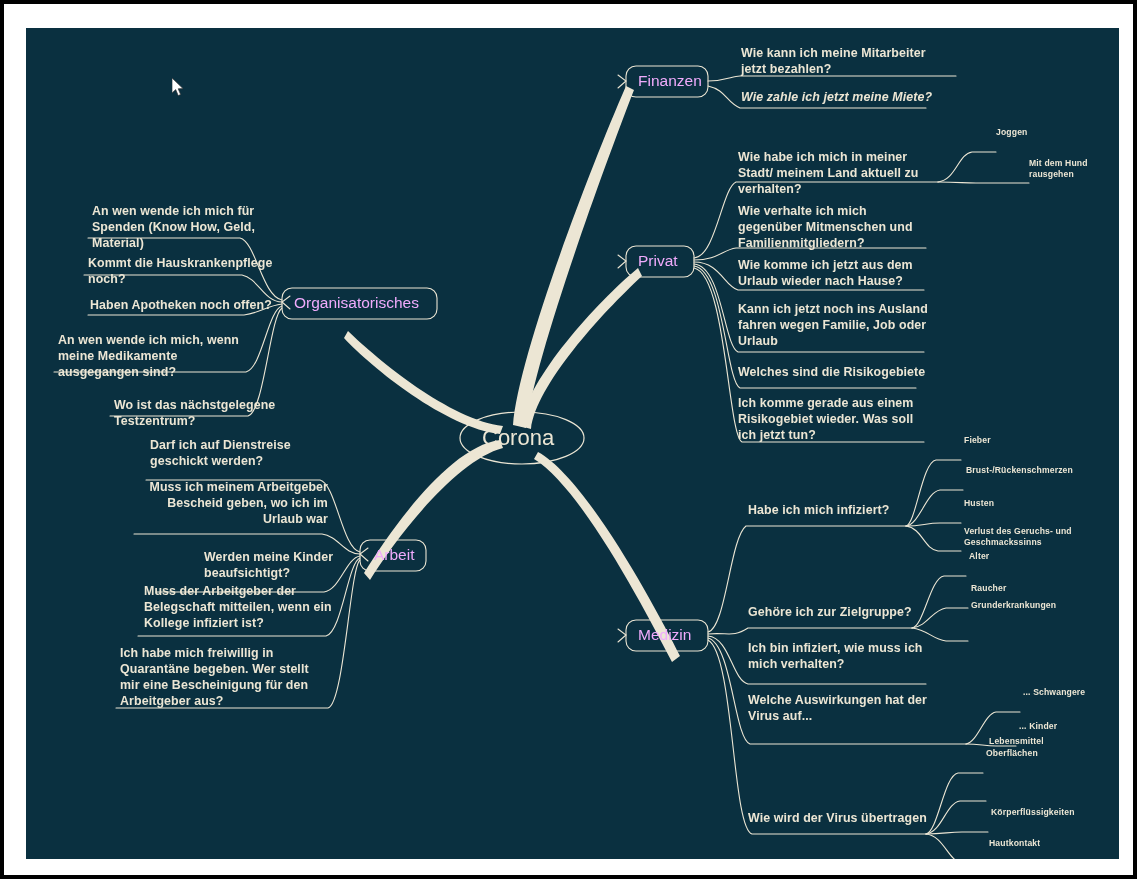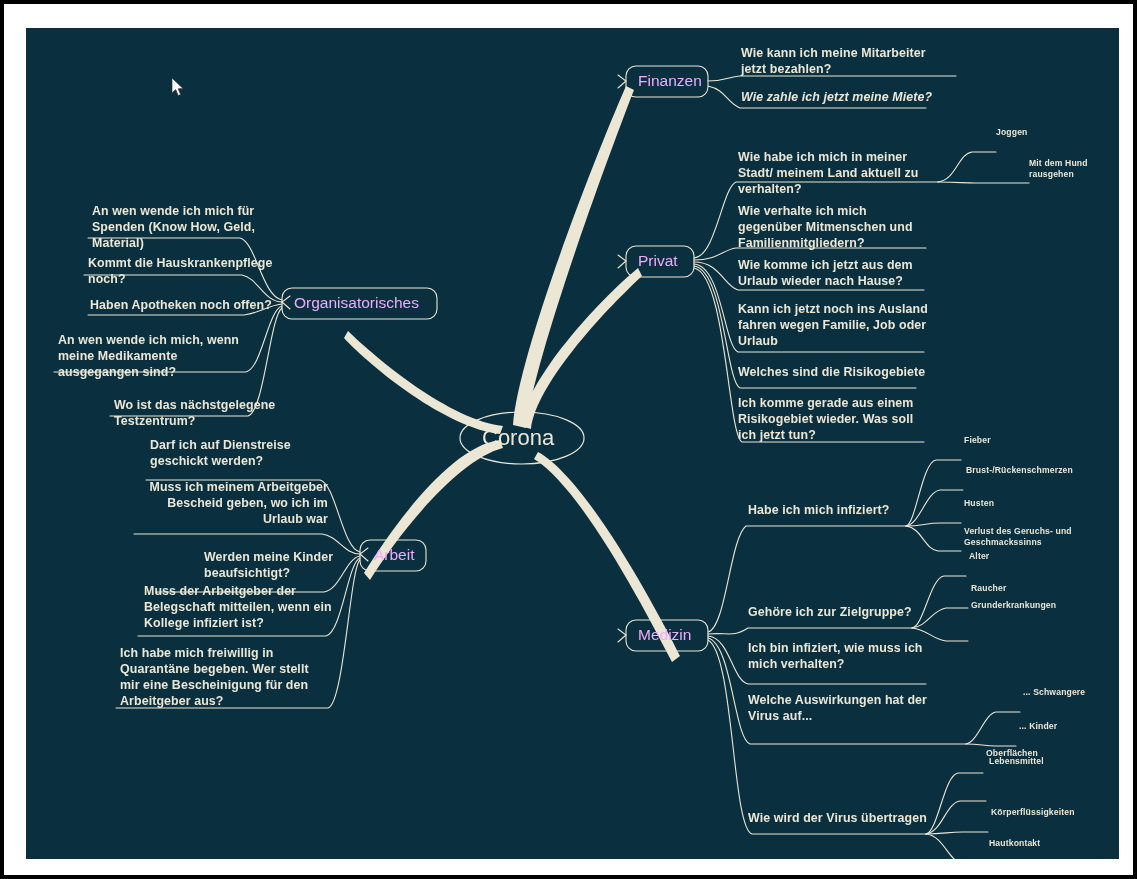--- a/index.html
+++ b/index.html
@@ -147,21 +147,21 @@
       <div class="lbl leaf" style="left:938px;top:498px;">Verlust des Geruchs- und Geschmackssinns</div>
 
       <div class="lbl leaf" style="left:943px;top:523px;">Alter</div>
       <div class="lbl leaf" style="left:945px;top:555px;">Raucher</div>
       <div class="lbl leaf" style="left:945px;top:552px;margin-top:20px;">Grunderkrankungen</div>
 
       <div class="lbl leaf" style="left:997px;top:659px;">... Schwangere</div>
       <div class="lbl leaf" style="left:993px;top:693px;">... Kinder</div>
 
       <div class="lbl leaf" style="left:960px;top:720px;">Oberflächen</div>
-      <div class="lbl leaf" style="left:963px;top:728px;">Lebensmittel</div>
+      <div class="lbl leaf" style="left:963px;top:708px;">Lebensmittel</div>
       <div class="lbl leaf" style="left:965px;top:779px;">Körperflüssigkeiten</div>
       <div class="lbl leaf" style="left:963px;top:810px;">Hautkontakt</div>
 
       <div class="lbl sub" style="left:66px;top:176px;width:180px;">An wen wende ich mich für Spenden (Know How, Geld, Material)</div>
       <div class="lbl sub" style="left:62px;top:228px;width:190px;">Kommt die Hauskrankenpflege noch?</div>
       <div class="lbl sub" style="left:64px;top:270px;width:200px;">Haben Apotheken noch offen?</div>
       <div class="lbl sub" style="left:32px;top:305px;width:200px;">An wen wende ich mich, wenn meine Medikamente ausgegangen sind?</div>
       <div class="lbl sub" style="left:88px;top:370px;width:190px;">Wo ist das nächstgelegene Testzentrum?</div>
 
       <div class="lbl sub" style="left:124px;top:410px;width:200px;">Darf ich auf Dienstreise geschickt werden?</div>

